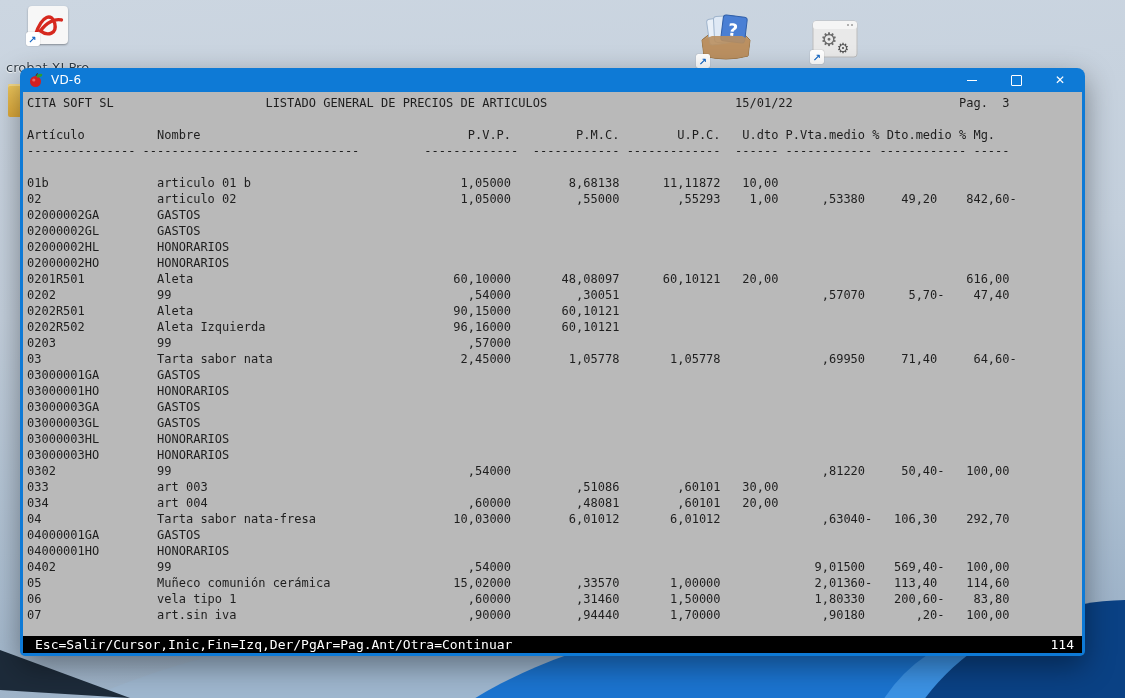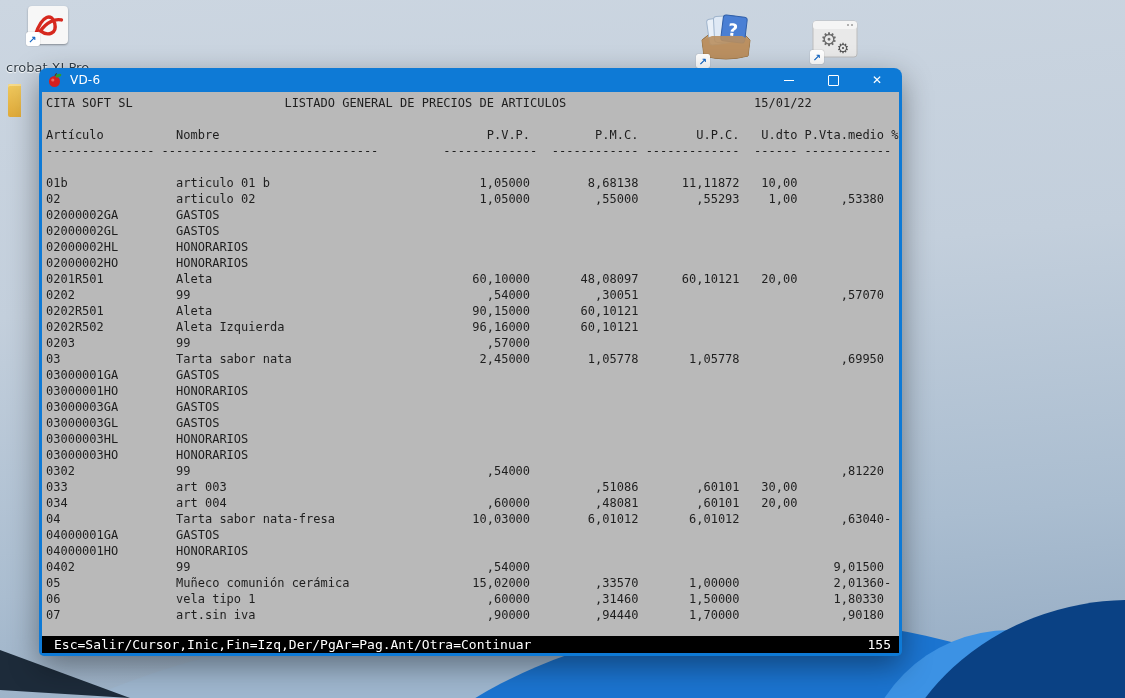--- a/index.html
+++ b/index.html
@@ -25,24 +25,24 @@
   #icon-acrobat{left:6px;top:6px;}
   #icon-acrobat .card{width:40px;height:38px;background:#f7f7f7;border-radius:4px;
     box-shadow:0 1px 2px rgba(0,0,0,.35);display:flex;align-items:center;justify-content:center;}
   #icon-help{left:698px;top:12px;}
   #icon-settings{left:812px;top:20px;}
   
   #folder-sliver{position:absolute;left:8px;top:84px;width:13px;height:33px;z-index:1;
     background:linear-gradient(#f0c95e,#e0ab3a);border-radius:2px 0 0 2px;box-shadow:inset 0 2px 0 #f8dc8a;}
   
   #window{
-    position:absolute;left:20px;top:68px;width:863px;height:588px;z-index:2;
+    position:absolute;left:20px;top:68px;width:1065px;height:588px;z-index:2;
     background:#0e7ad6;border-radius:8px 8px 5px 5px;
     box-shadow:0 10px 30px rgba(0,0,0,.4);
-    display:flex;flex-direction:column;box-sizing:border-box;padding:0 3px 3px 3px;margin-left:19px;
+    display:flex;flex-direction:column;box-sizing:border-box;padding:0 3px 3px 3px;
   }
   #titlebar{height:24px;display:flex;align-items:center;color:#fff;font-size:12px;}
   #titlebar .app-icon{margin:0 7px 0 5px;width:16px;height:16px;}
   #titlebar .title{flex:1;letter-spacing:.2px;}
   .win-btn{width:44px;height:24px;display:flex;align-items:center;justify-content:center;color:#fff;cursor:pointer;}
   .win-btn .min-glyph{display:block;width:10px;height:1px;background:#fff;}
   .win-btn .max-glyph{display:block;width:9px;height:9px;border:1px solid #fff;border-radius:1px;}
   .win-btn .close-glyph{font-size:12px;line-height:12px;}
   #content{flex:1;background:#b9b9b9;display:flex;flex-direction:column;overflow:hidden;}
   #report{
@@ -161,16 +161,16 @@
 034               art 004                                    ,60000         ,48081        ,60101   20,00                                 
 04                Tarta sabor nata-fresa                   10,03000        6,01012       6,01012              ,63040-   106,30    292,70 
 04000001GA        GASTOS                                                                                                                 
 04000001HO        HONORARIOS                                                                                                             
 0402              99                                         ,54000                                          9,01500    569,40-   100,00 
 05                Muñeco comunión cerámica                 15,02000         ,33570       1,00000             2,01360-   113,40    114,60 
 06                vela tipo 1                                ,60000         ,31460       1,50000             1,80330    200,60-    83,80 
 07                art.sin iva                                ,90000         ,94440       1,70000              ,90180       ,20-   100,00 </pre>
     <div id="statusbar">
       <span>Esc=Salir/Cursor,Inic,Fin=Izq,Der/PgAr=Pag.Ant/Otra=Continuar</span>
-      <span>155</span>
+      <span>114</span>
     </div>
   </div>
 </div>
 
 </body></html>

